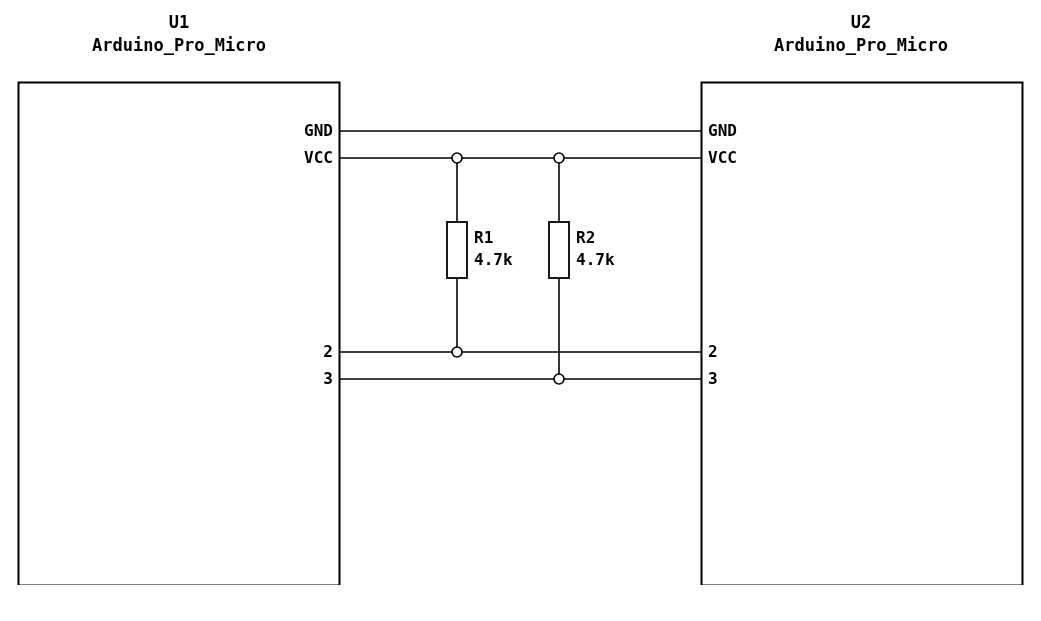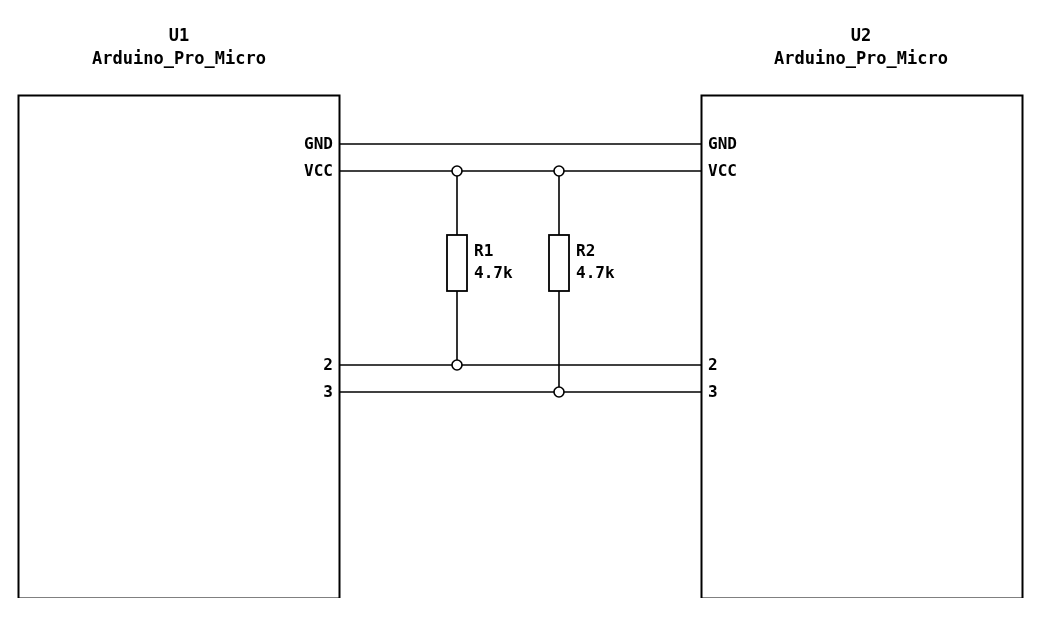--- a/index.html
+++ b/index.html
@@ -6,21 +6,20 @@
     margin: 0;
     padding: 0;
     background: #ffffff;
   }
   .canvas-wrap {
     width: 1041px;
     height: 585px;
     position: relative;
     background: #ffffff;
     overflow: hidden;
-    margin-top: 13px;
   }
   svg text {
     font-family: "DejaVu Sans Mono", "Liberation Mono", monospace;
     font-weight: bold;
     fill: #000000;
   }
   .ref-label, .value-label { font-size: 17px; }
   .pin-label { font-size: 16px; }
   .res-label { font-size: 16px; }
 </style>

